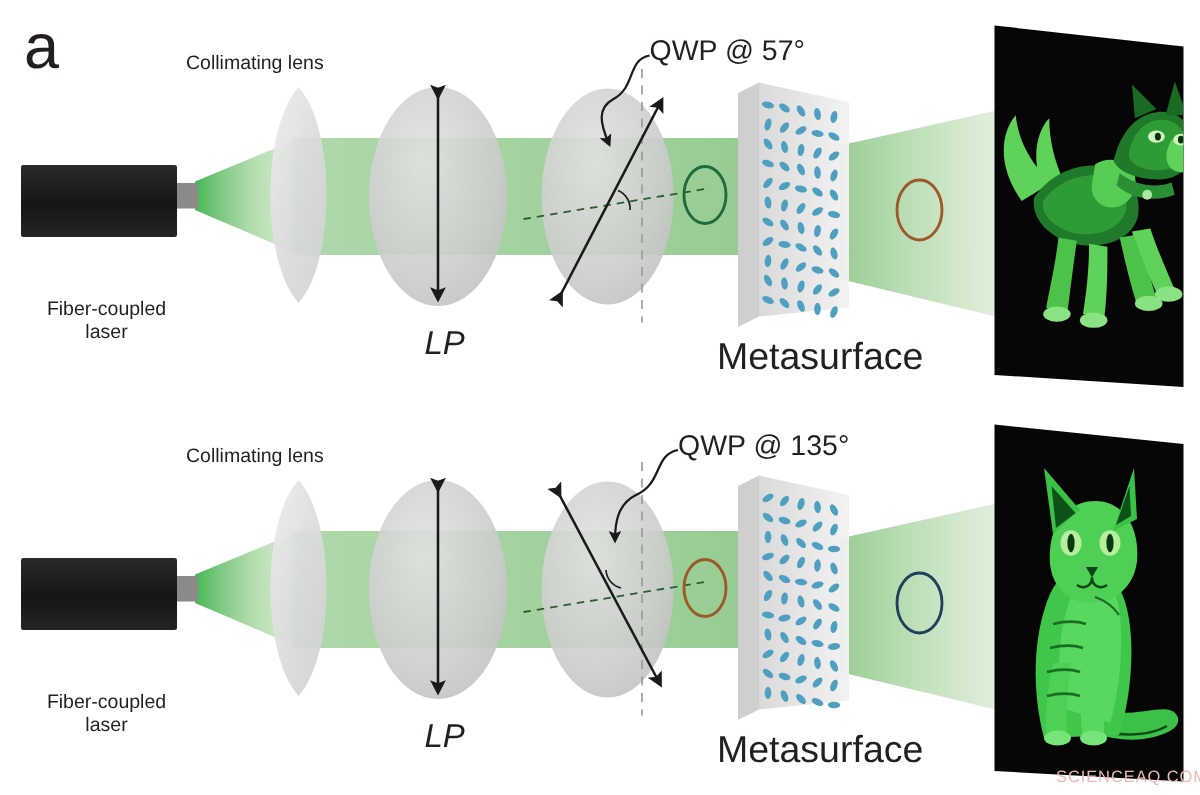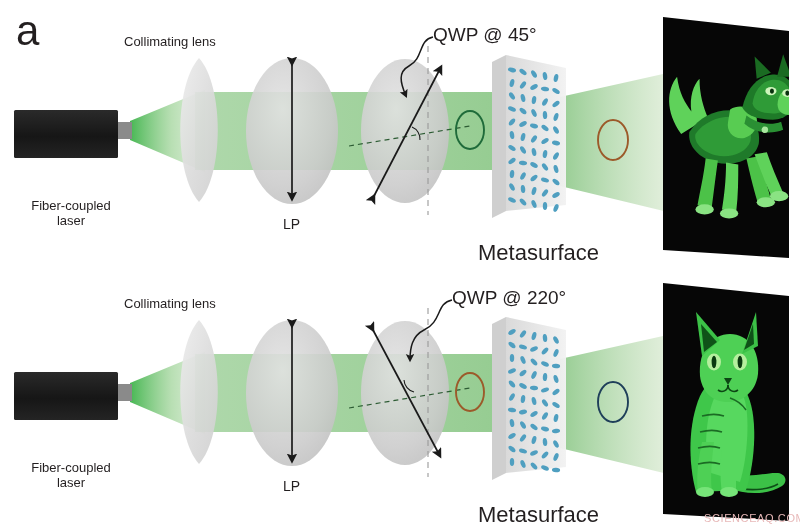--- a/index.html
+++ b/index.html
@@ -29,23 +29,23 @@
     color: #231f20;
     line-height: 1.18;
   }
   .panel-label {
     font-size: 42px;
     font-weight: 400;
     letter-spacing: -1px;
   }
   .lbl-collimating { font-size: 13px; }
   .lbl-fiber       { font-size: 13px; text-align: center; }
-  .lbl-lp          { font-size: 14px; }
+  .lbl-lp          { font-size: 22px; font-style: italic; }
   .lbl-qwp         { font-size: 19px; }
-  .lbl-meta        { font-size: 22px; margin-top: 16px; }
+  .lbl-meta        { font-size: 25px; }
   .watermark {
     position: absolute;
     font-size: 11px;
     letter-spacing: 0.6px;
     color: #e8b9b9;
     font-family: "Liberation Sans", sans-serif;
   }
 </style>
 </head>
 <body>
@@ -615,31 +615,31 @@
   <div class="txt panel-label" style="left:16px; top:6px;">a</div>
 
   
   <div class="txt lbl-collimating" style="left:124px; top:34px;">Collimating lens</div>
 
   <div class="txt lbl-fiber" style="left:6px; top:198px; width:130px;">Fiber-coupled
 laser</div>
 
   <div class="txt lbl-lp" style="left:283px; top:216px;">LP</div>
 
-  <div class="txt lbl-qwp" style="left:433px; top:24px;">QWP @ 45°</div>
+  <div class="txt lbl-qwp" style="left:433px; top:24px;">QWP @ 57°</div>
 
   <div class="txt lbl-meta" style="left:478px; top:224px;">Metasurface</div>
 
   
   <div class="txt lbl-collimating" style="left:124px; top:296px;">Collimating lens</div>
 
   <div class="txt lbl-fiber" style="left:6px; top:460px; width:130px;">Fiber-coupled
 laser</div>
 
   <div class="txt lbl-lp" style="left:283px; top:478px;">LP</div>
 
-  <div class="txt lbl-qwp" style="left:452px; top:287px;">QWP @ 220°</div>
+  <div class="txt lbl-qwp" style="left:452px; top:287px;">QWP @ 135°</div>
 
   <div class="txt lbl-meta" style="left:478px; top:486px;">Metasurface</div>
 
   <div class="watermark" style="left:704px; top:512px;">SCIENCEAQ.COM</div>
 
 </div>
 
 </body></html>

